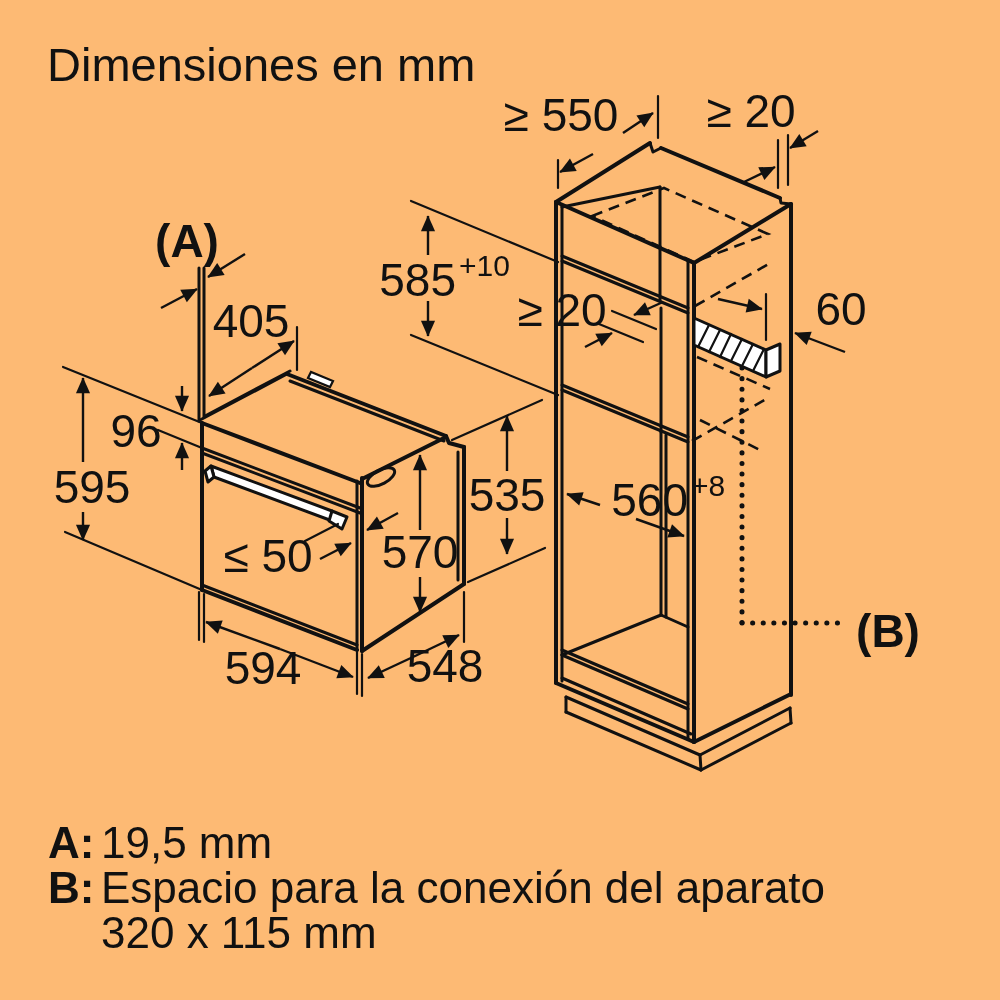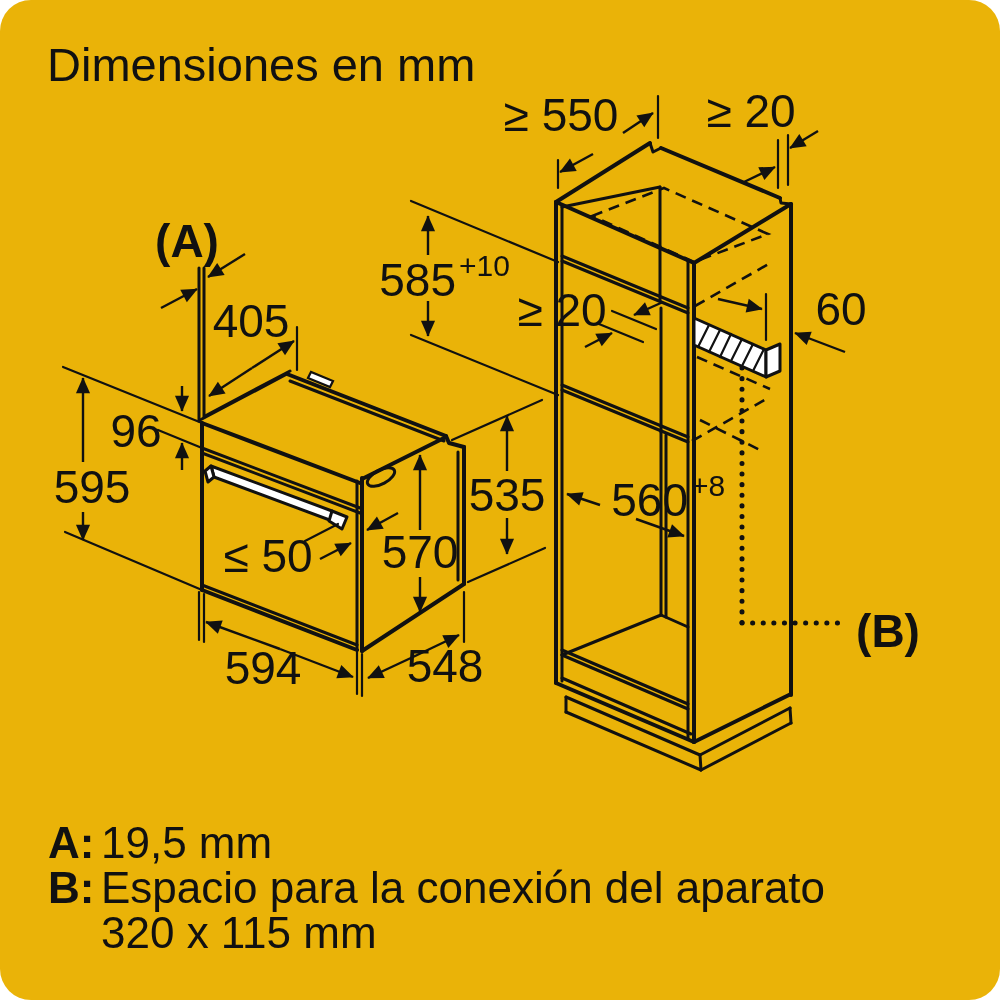--- a/index.html
+++ b/index.html
@@ -1,16 +1,16 @@
 <!DOCTYPE html>
 <html><head>
 <meta charset="utf-8">
 <style>
   html,body{margin:0;padding:0;background:#fff;}
-  .stage{position:relative;width:1000px;height:1000px;background:#eab308;overflow:hidden;border-radius:31px;}
+  .stage{position:relative;width:1000px;height:1000px;background:#fdba74;overflow:hidden;}
   svg{display:block;}
   .e4{stroke:#111;stroke-width:4;fill:none;stroke-linejoin:round;stroke-linecap:round;}
   .e3{stroke:#111;stroke-width:3;fill:none;stroke-linejoin:round;stroke-linecap:round;}
   .e2{stroke:#111;stroke-width:2.2;fill:none;stroke-linecap:round;}
   .dim{stroke:#111;stroke-width:2.4;fill:none;}
   .dash{stroke:#111;stroke-width:2.6;fill:none;stroke-dasharray:11 7;}
   .dot{stroke:#111;stroke-width:5;fill:none;stroke-dasharray:0.1 10.5;stroke-linecap:round;}
   .wfill{fill:#fff;}
   text{fill:#111;font-family:"Liberation Sans","DejaVu Sans",sans-serif;}
   .t47{font-size:47px;}

